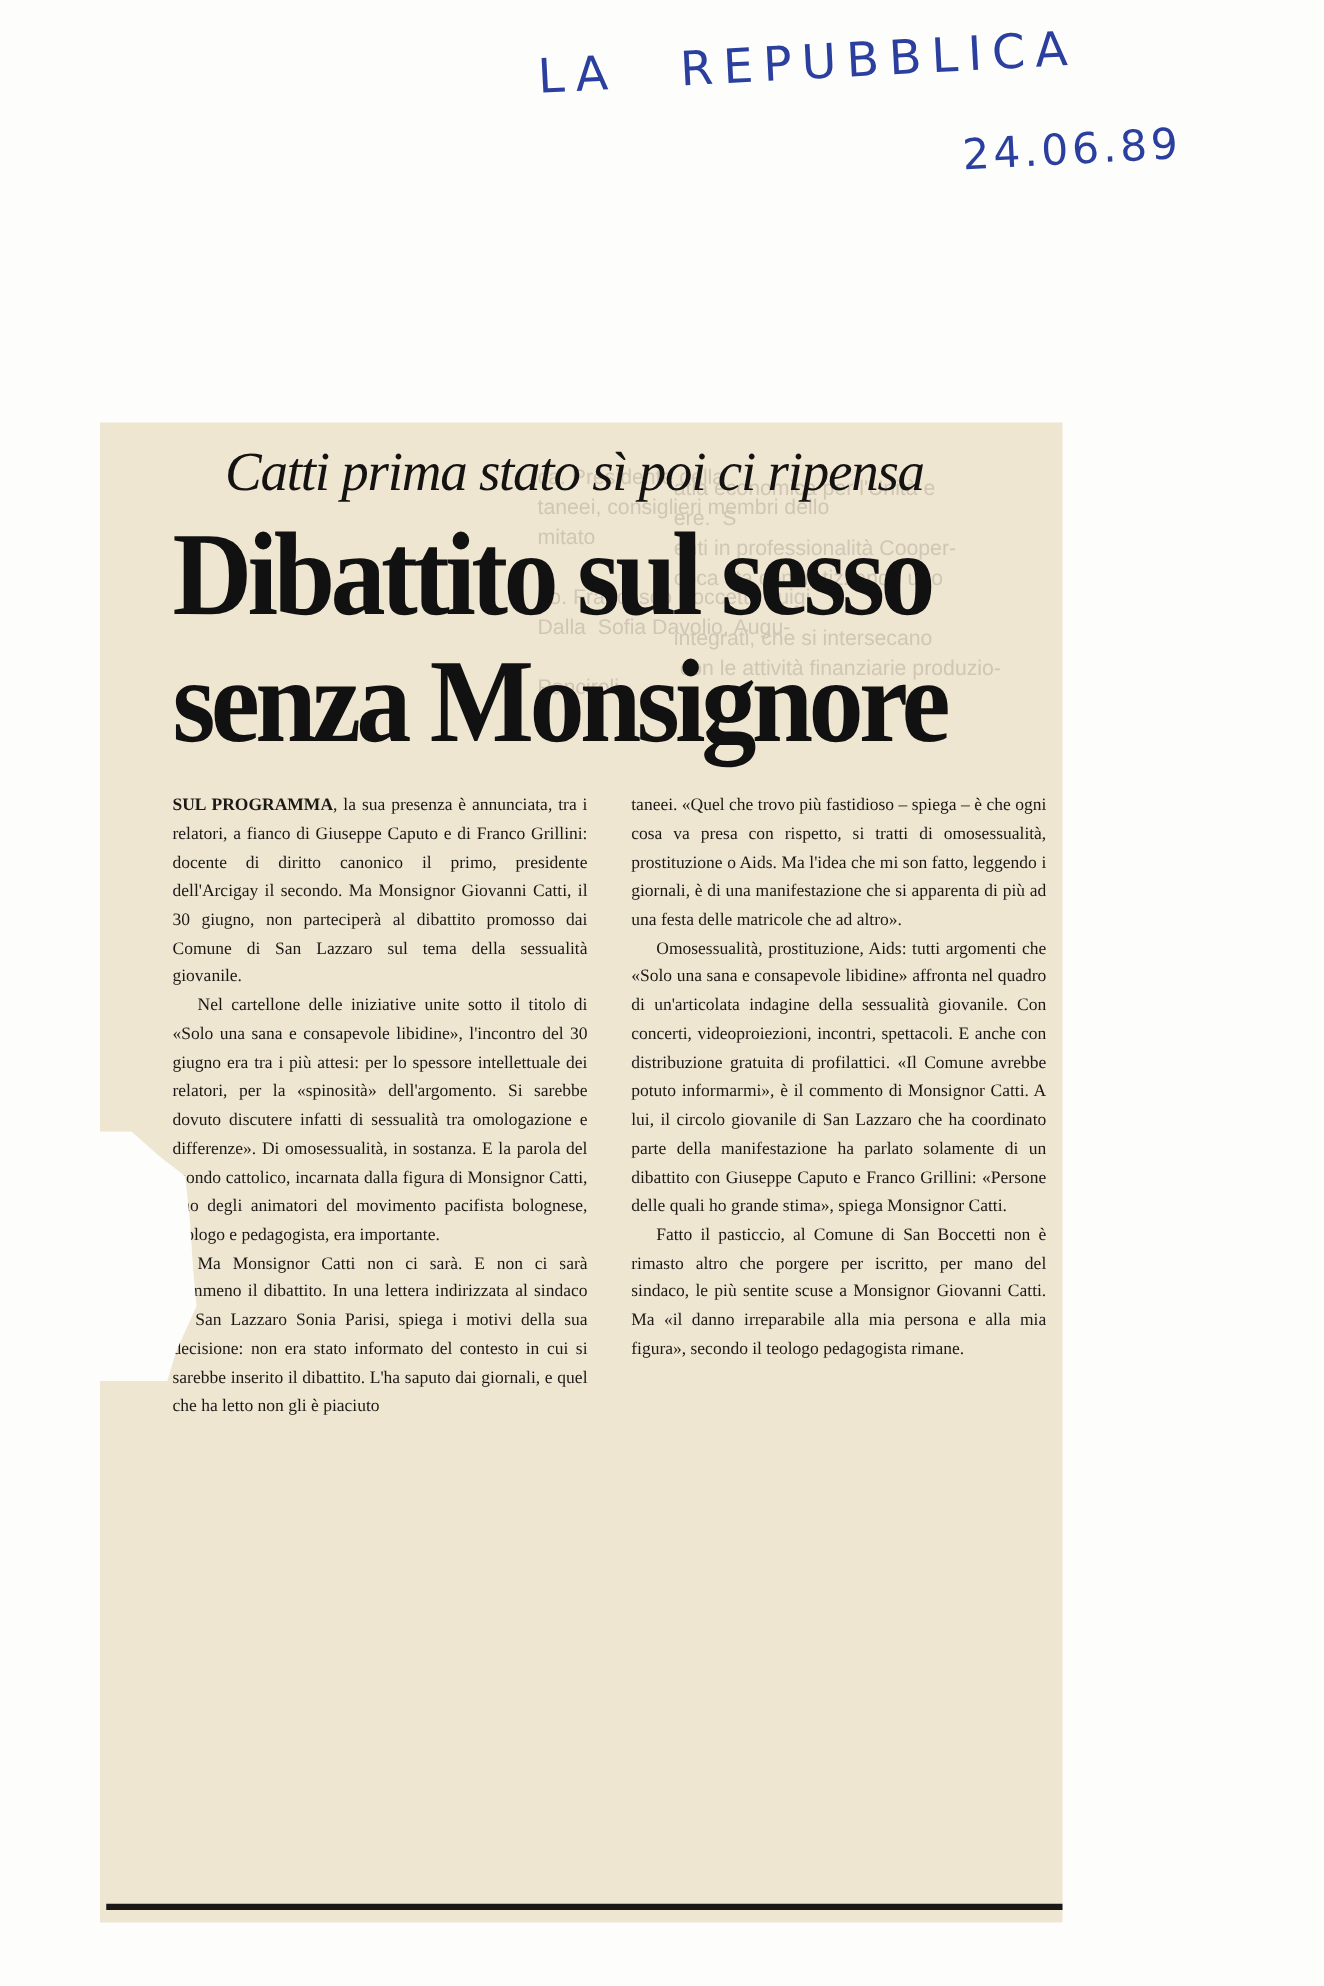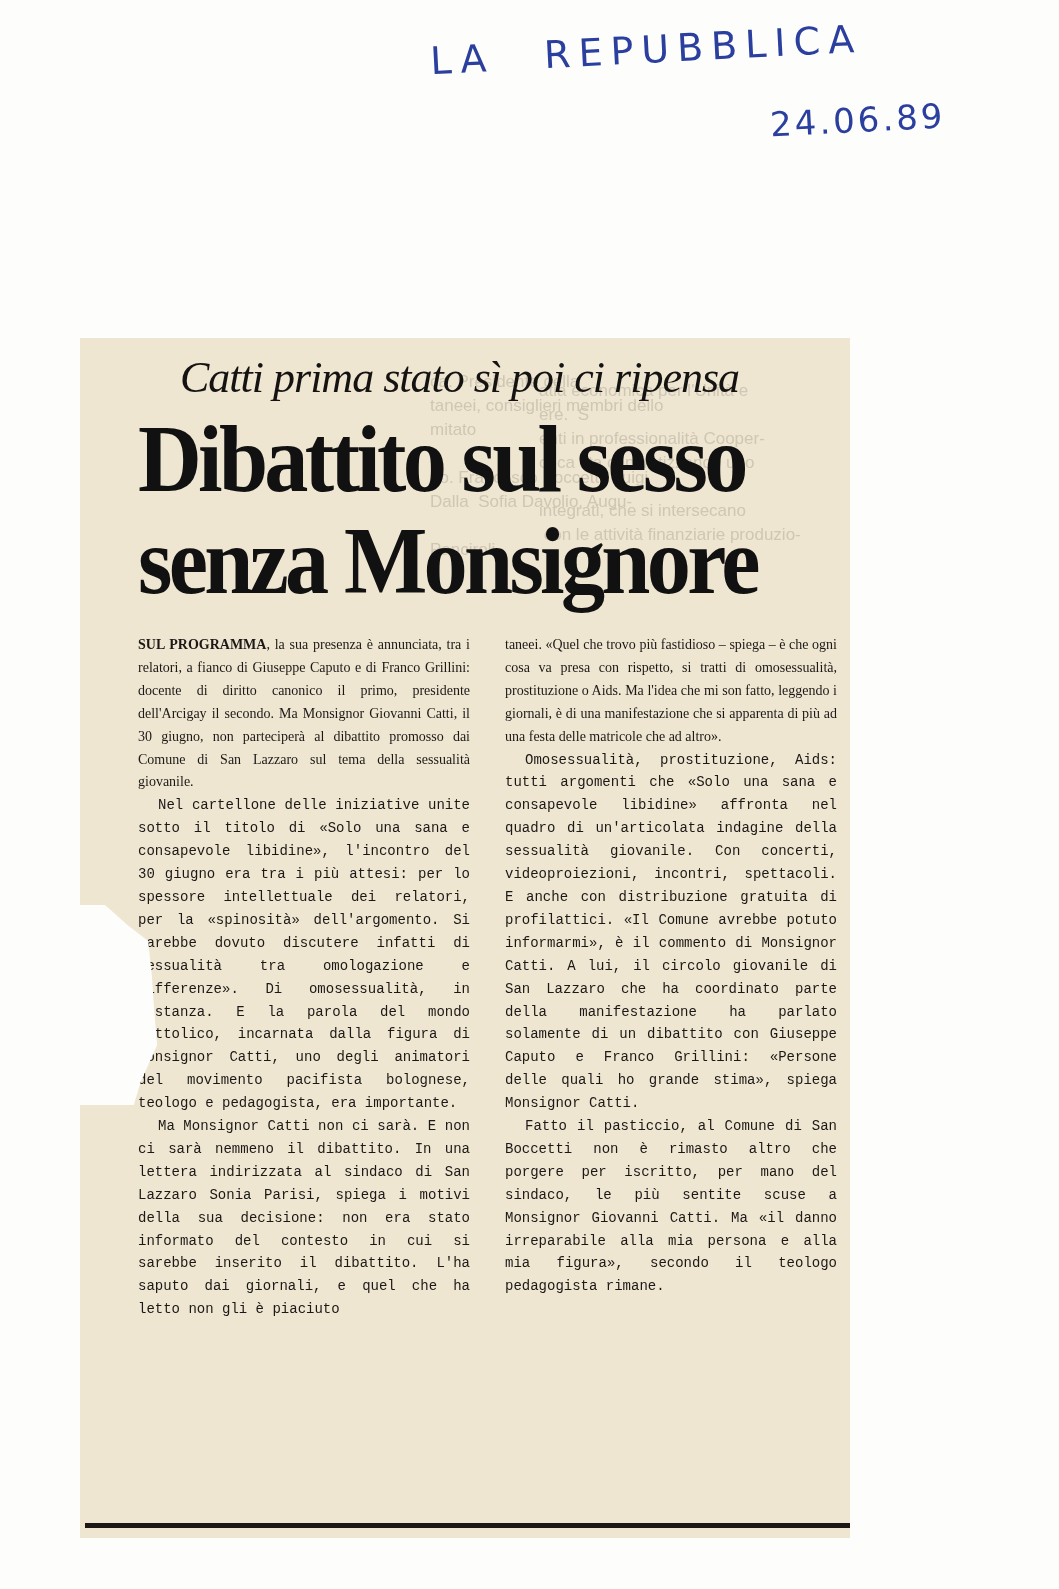--- a/index.html
+++ b/index.html
@@ -68,21 +68,21 @@
       position: absolute;
       top: 634px;
       width: 332px;
       font-size: 14px;
       line-height: 22.9px;
       color: #1b1816;
       text-align: justify;
       hyphens: none;
     }
     .column p { margin: 0; }
-    .column p.indent { text-indent: 20px; font-family: Liberation Mono, monospace; }
+    .column p.indent { text-indent: 20px; }
     .col-left { left: 138px; }
     .col-right { left: 505px; }
     .lead { font-weight: bold; }
     .rule {
       position: absolute;
       left: 85px; top: 1523px;
       width: 765px; height: 5px;
       background: #1a1716;
     }
   </style>

